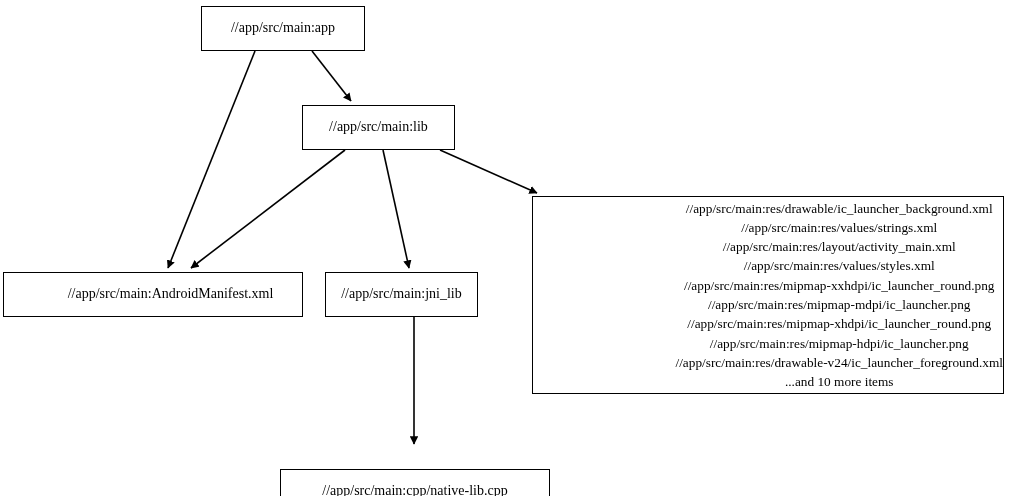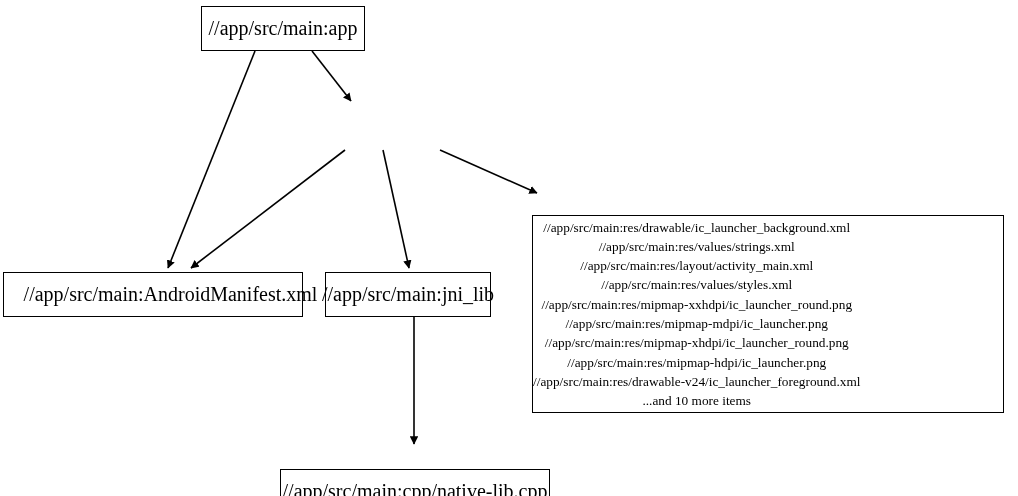--- a/index.html
+++ b/index.html
@@ -33,38 +33,37 @@
     justify-content: center;
     text-align: center;
     color: #000000;
     white-space: nowrap;
   }
   .node-label {
     display: block;
     line-height: 1.15;
   }
   .node-single .node-label {
-    font-size: 20px;
+    font-size: 14px;
   }
   .node-multi {
     align-items: center;
-    justify-content: flex-start;
-    margin-top: 19px;
+    justify-content: flex-end;
   }
   .node-multi .node-label {
     font-size: 13.3px;
     line-height: 19.3px;
     white-space: pre;
   }
 
   
   #node-app        { left: 201px; top: 6px;   width: 164px; height: 45px; }
   #node-lib        { left: 302px; top: 105px; width: 153px; height: 45px; }
   #node-manifest   { left: 3px;   top: 272px; width: 300px; height: 45px; padding-left: 35px; }
-  #node-jni        { left: 325px; top: 272px; width: 166px; height: 45px; align-items: center; }
+  #node-jni        { left: 325px; top: 272px; width: 153px; height: 45px; align-items: center; }
   #node-res        { left: 532px; top: 196px; width: 472px; height: 198px; }
   #node-nativelib  { left: 280px; top: 469px; width: 270px; height: 45px; }
 </style>
 </head>
 <body>
 
 <div id="canvas">
 
   <svg class="edges" viewBox="0 0 1018 496">
     <defs>
@@ -83,20 +82,23 @@
 
     <line x1="440" y1="150" x2="537" y2="193" stroke="#000000" stroke-width="1.6" marker-end="url(#arrow)"></line>
 
     <line x1="414" y1="317" x2="414" y2="444" stroke="#000000" stroke-width="1.6" marker-end="url(#arrow)"></line>
   </svg>
 
   <div class="node node-single" id="node-app">
     <span class="node-label">//app/src/main:app</span>
   </div>
 
+  <div class="node node-single" id="node-lib">
+    <span class="node-label">//app/src/main:lib</span>
+  </div>
 
   <div class="node node-single" id="node-manifest">
     <span class="node-label">//app/src/main:AndroidManifest.xml</span>
   </div>
 
   <div class="node node-single" id="node-jni">
     <span class="node-label">//app/src/main:jni_lib</span>
   </div>
 
   <div class="node node-single" id="node-nativelib">

